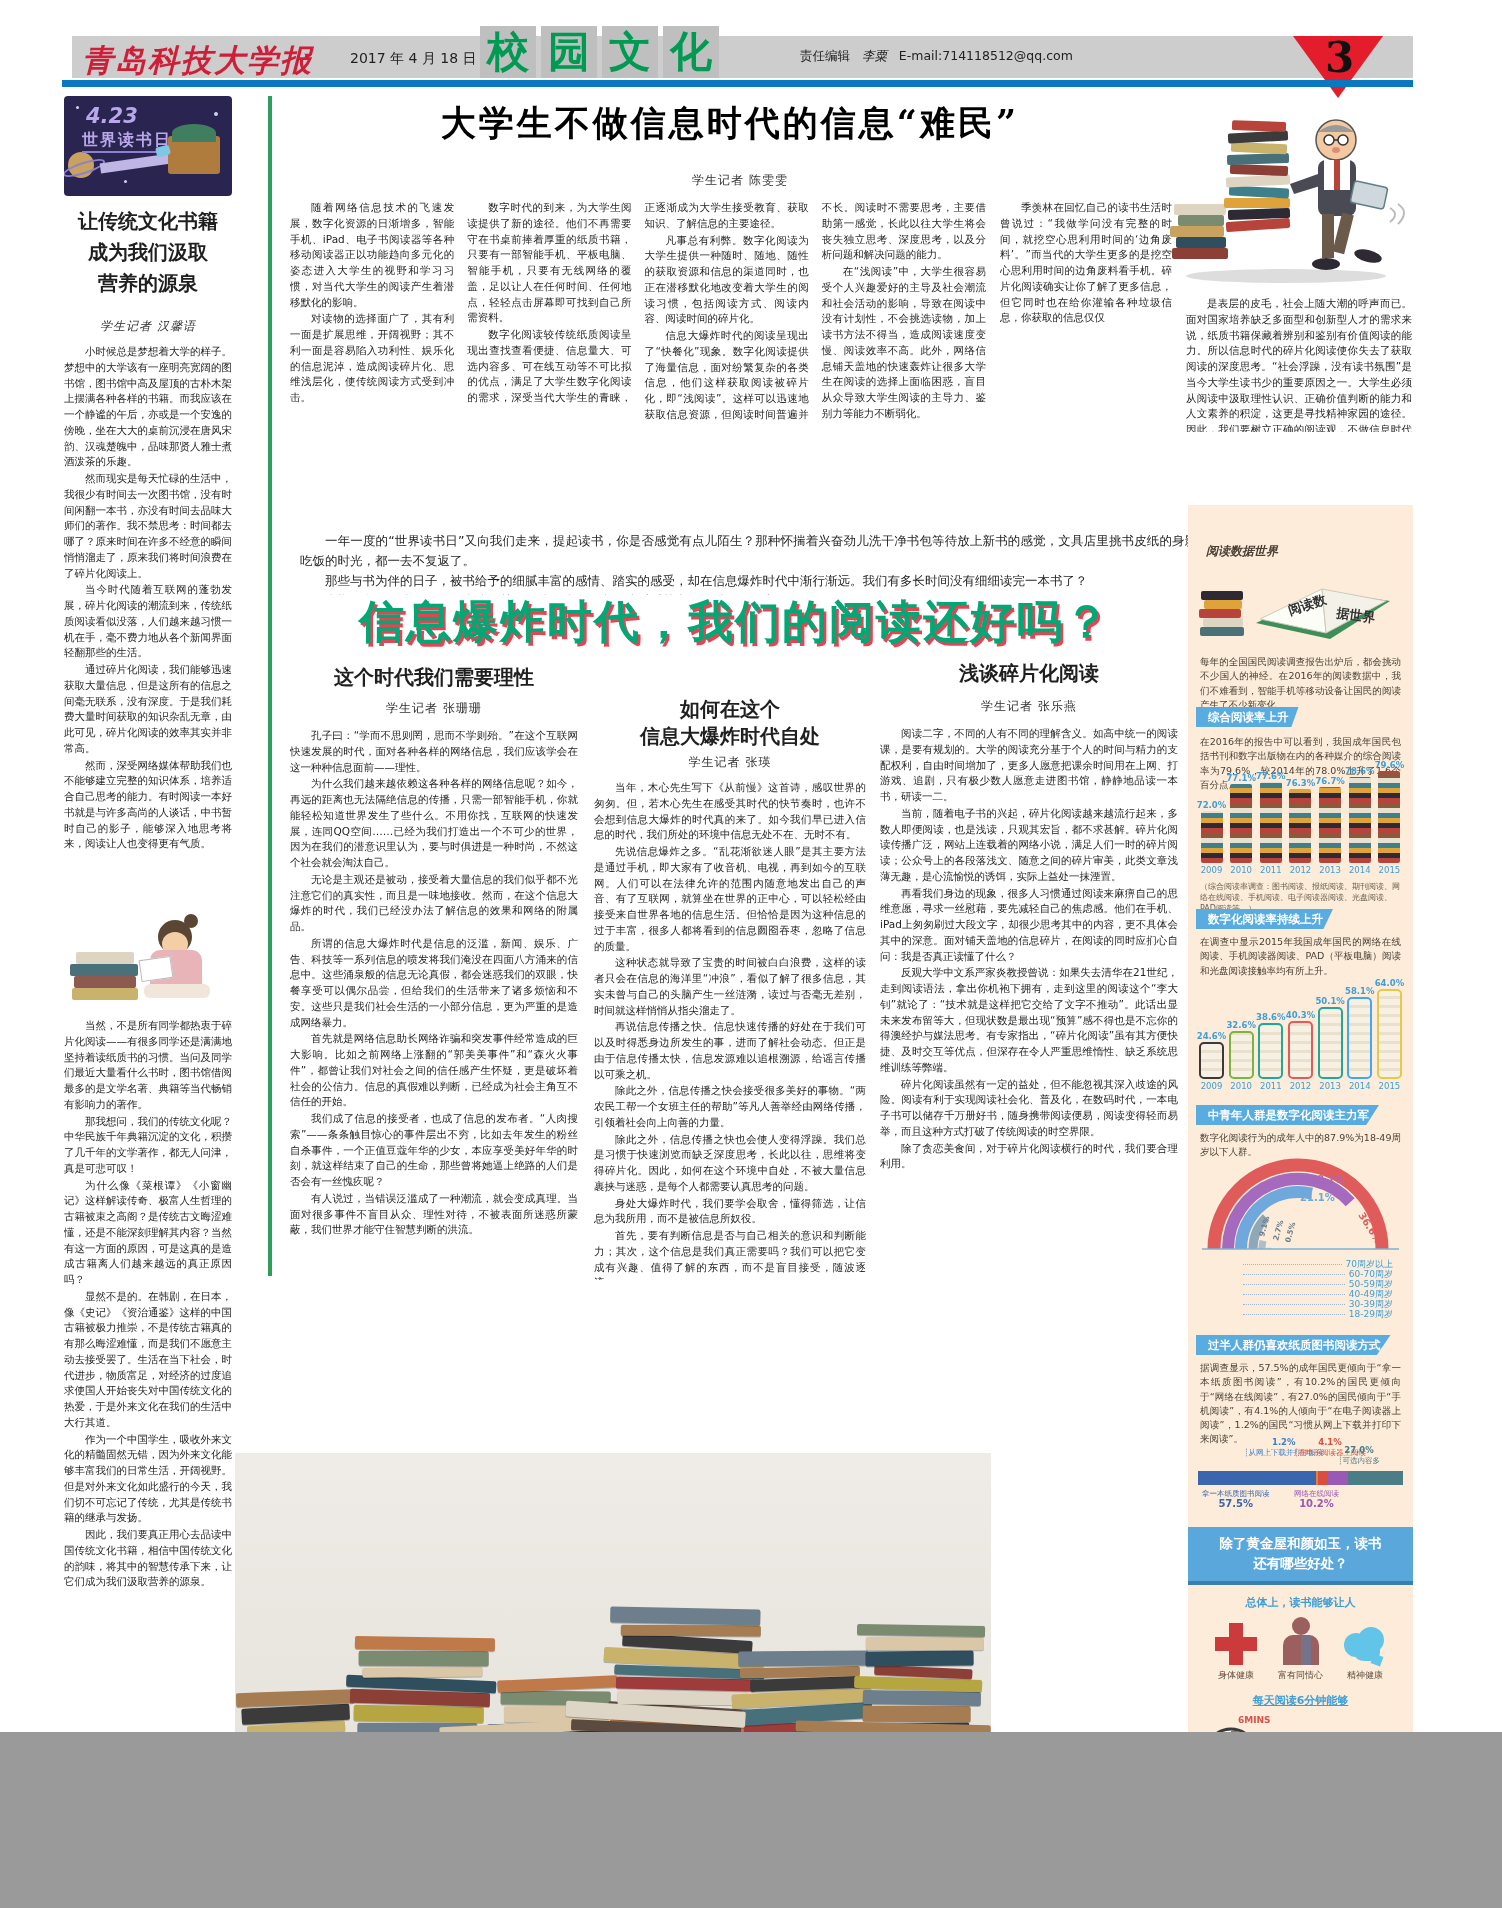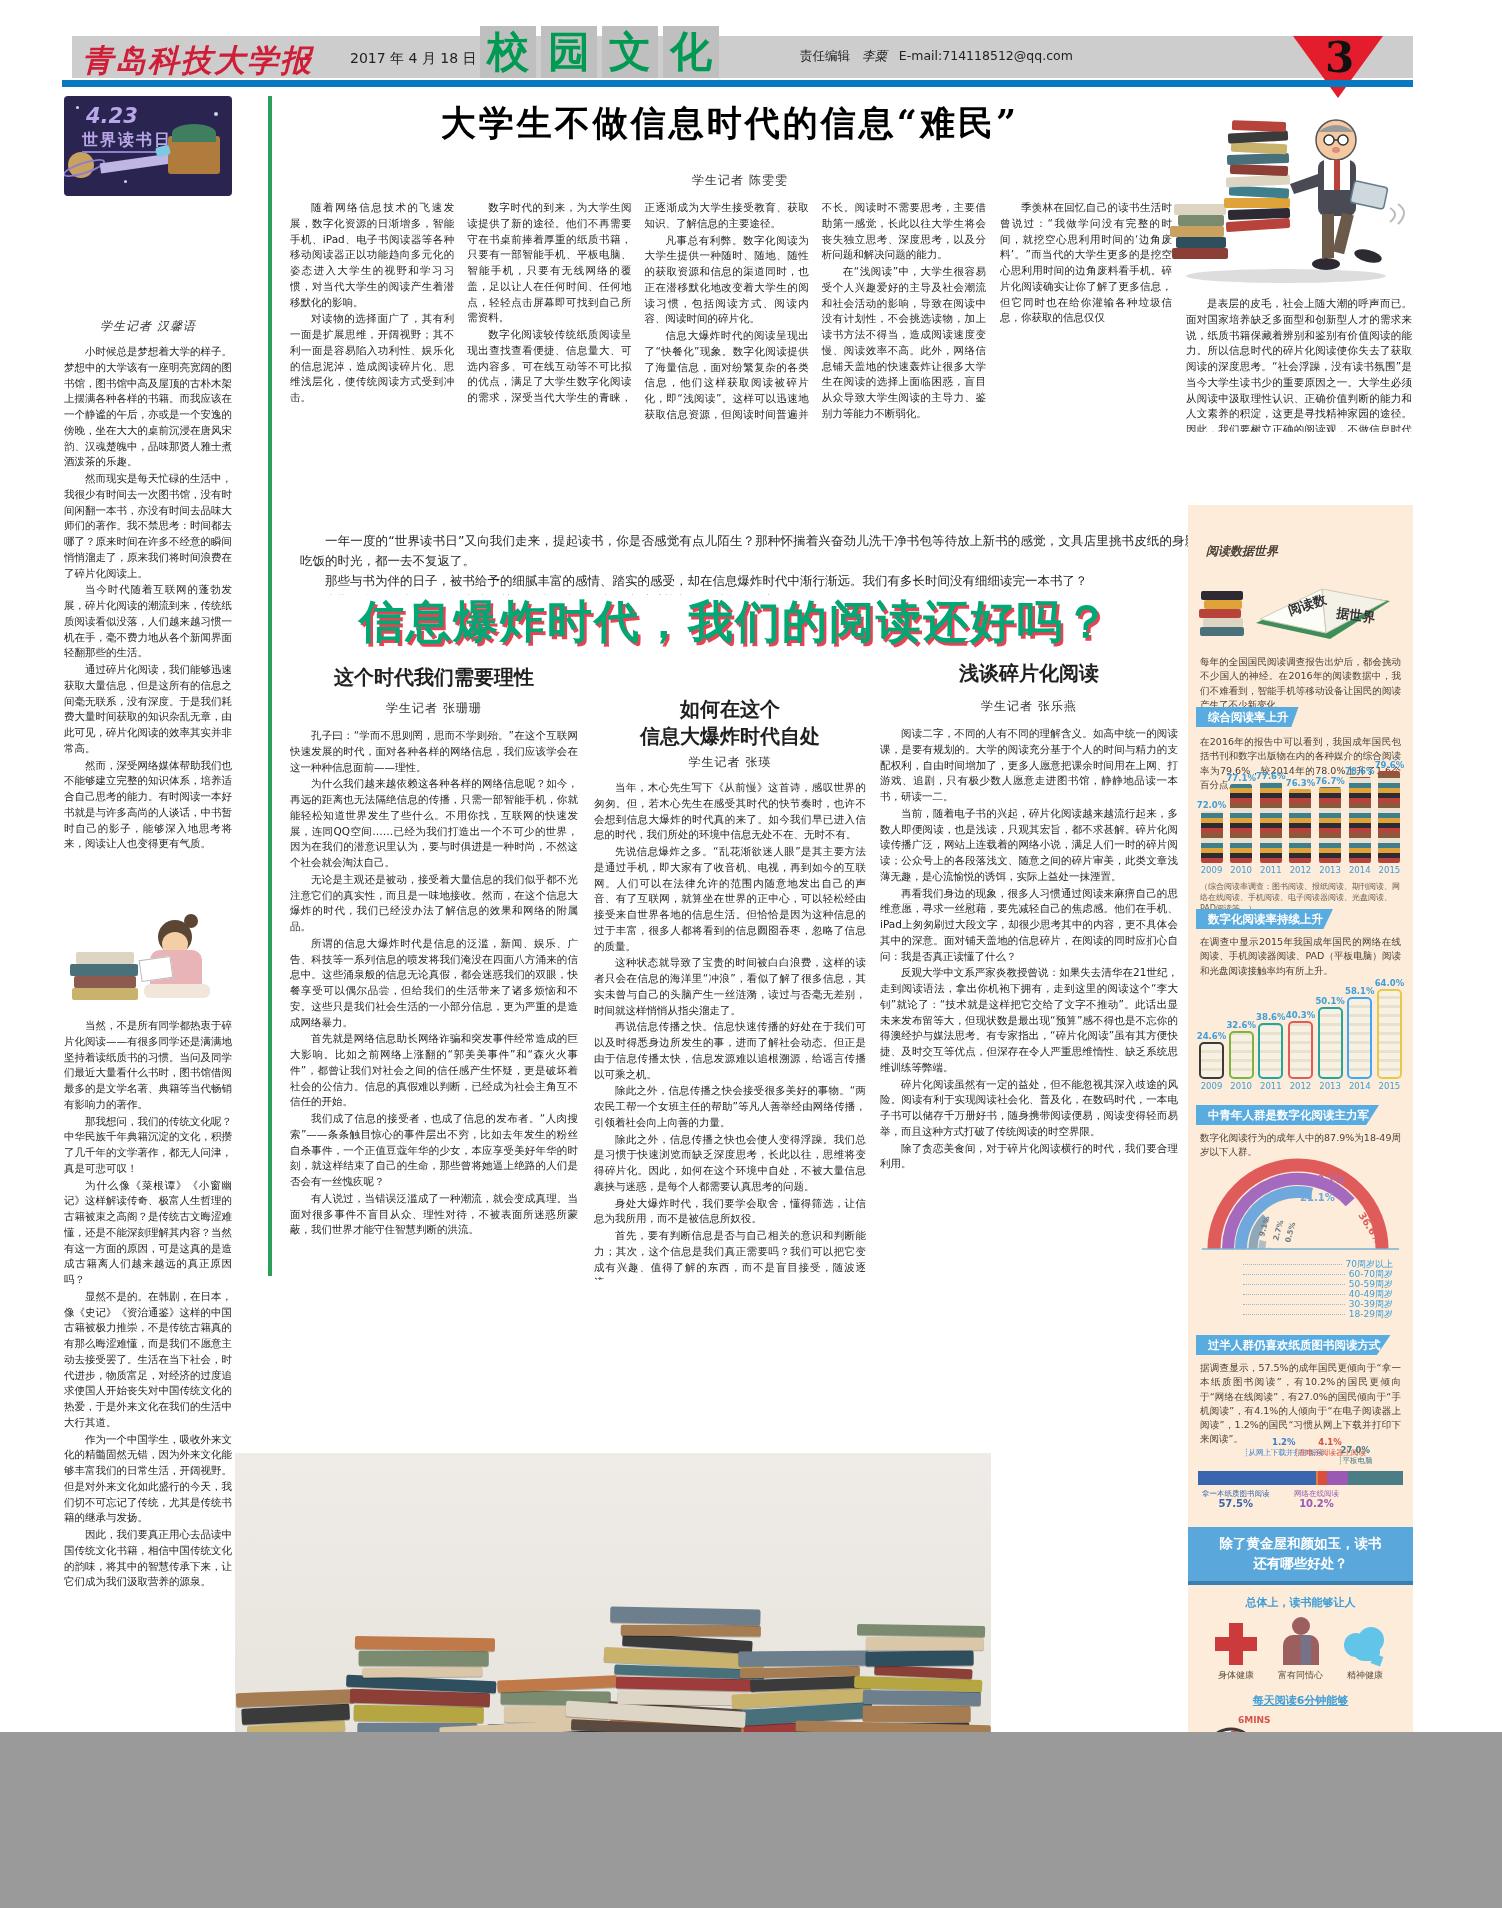--- a/index.html
+++ b/index.html
@@ -104,20 +104,25 @@
     <div class="abs" style="left:4px;top:56px;width:26px;height:26px;border-radius:50%;background:#c9a25f;"></div>
     <div class="abs" style="left:-2px;top:66px;width:40px;height:8px;border:2px solid #8f7fd0;border-radius:50%;transform:rotate(-18deg);"></div>
     <div class="abs b423" style="left:22px;top:8px;">4.23</div>
     <div class="abs btit" style="left:18px;top:34px;">世界读书日</div>
     <div class="abs" style="left:36px;top:62px;width:78px;height:10px;background:#bfb6e6;transform:rotate(-8deg);"></div>
     <div class="abs" style="left:104px;top:40px;width:52px;height:38px;background:#b07c3e;border-radius:3px;">
       <div class="abs" style="left:4px;top:-12px;width:44px;height:18px;border-radius:50% 50% 0 0;background:#3f7f5f;"></div>
       <div class="abs" style="left:-12px;top:10px;width:14px;height:10px;background:#7ec8e3;border-radius:3px;transform:rotate(-15deg);"></div>
     </div>
   </div>
+  <div class="abs kicker-title serif" style="left:64px;top:206px;width:168px;">
+    <div>让传统文化书籍</div>
+    <div>成为我们汲取</div>
+    <div>营养的源泉</div>
+  </div>
   <div class="abs byline serif" style="left:64px;top:318px;width:168px;font-style:italic;">学生记者  汉馨语</div>
   <div class="abs bodytxt" style="left:64px;top:344px;width:168px;height:506px;">
       <p>小时候总是梦想着大学的样子。梦想中的大学该有一座明亮宽阔的图书馆，图书馆中高及屋顶的古朴木架上摆满各种各样的书籍。而我应该在一个静谧的午后，亦或是一个安逸的傍晚，坐在大大的桌前沉浸在唐风宋韵、汉魂楚魄中，品味那贤人雅士煮酒泼茶的乐趣。</p>
       <p>然而现实是每天忙碌的生活中，我很少有时间去一次图书馆，没有时间闲翻一本书，亦没有时间去品味大师们的著作。我不禁思考：时间都去哪了？原来时间在许多不经意的瞬间悄悄溜走了，原来我们将时间浪费在了碎片化阅读上。</p>
       <p>当今时代随着互联网的蓬勃发展，碎片化阅读的潮流到来，传统纸质阅读看似没落，人们越来越习惯一机在手，毫不费力地从各个新闻界面轻翻那些的生活。</p>
       <p>通过碎片化阅读，我们能够迅速获取大量信息，但是这所有的信息之间毫无联系，没有深度。于是我们耗费大量时间获取的知识杂乱无章，由此可见，碎片化阅读的效率其实并非常高。</p>
       <p>然而，深受网络媒体帮助我们也不能够建立完整的知识体系，培养适合自己思考的能力。有时阅读一本好书就是与许多高尚的人谈话，中书暂时自己的影子，能够深入地思考将来，阅读让人也变得更有气质。</p>
     </div>
 
   <div class="abs" style="left:66px;top:856px;width:164px;height:152px;">
@@ -608,21 +613,21 @@
         <div class="sb-call" style="left: 46px; top: 0px; color: rgb(58, 127, 208); text-align: center;">
           <div>1.2%</div>
           <div style="font-weight:normal;font-size:7.5px;">┊从网上下载并打印阅读</div>
         </div>
         <div class="sb-call" style="left: 96px; top: 0px; color: rgb(217, 79, 61); text-align: center;">
           <div>4.1%</div>
           <div style="font-weight:normal;font-size:7.5px;">┊在电子阅读器上阅读</div>
         </div>
         <div class="sb-call" style="left: 140px; top: 8px; color: rgb(74, 125, 133); text-align: center;">
           <div>27.0%</div>
-          <div style="font-weight:normal;font-size:7.5px;">┊平板电脑</div>
+          <div style="font-weight:normal;font-size:7.5px;">┊可选内容多</div>
         </div>
         <div class="sb-call" style="left: 4px; top: 52px; color: rgb(58, 102, 176); text-align: center;">
           <div style="font-weight:normal;font-size:7.5px;">拿一本纸质图书阅读</div>
           <div style="font-size:10px;">57.5%</div>
         </div>
         <div class="sb-call" style="left: 96px; top: 52px; color: rgb(155, 89, 182); text-align: center;">
           <div style="font-weight:normal;font-size:7.5px;">网络在线阅读</div>
           <div style="font-size:10px;">10.2%</div>
         </div>
       </div>

